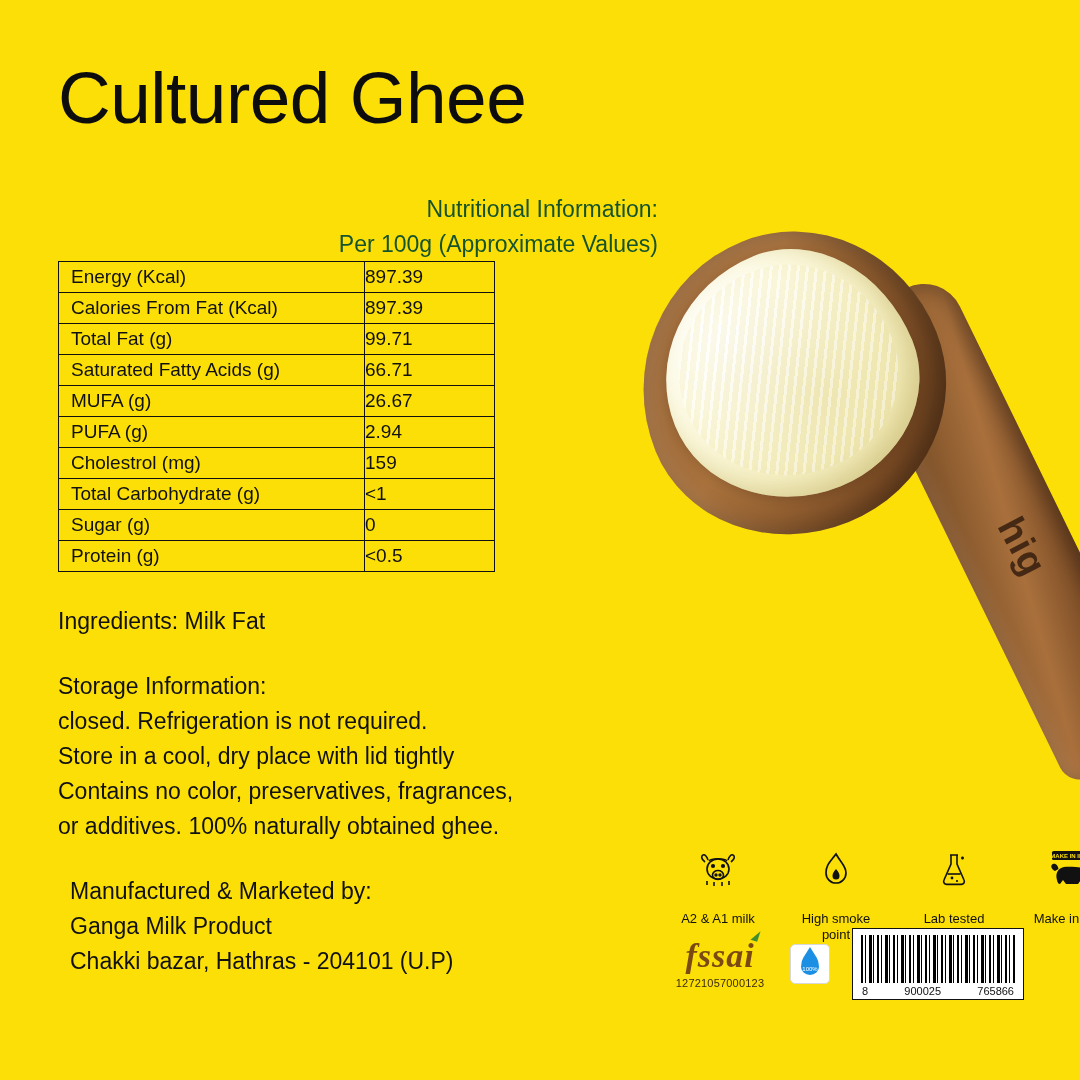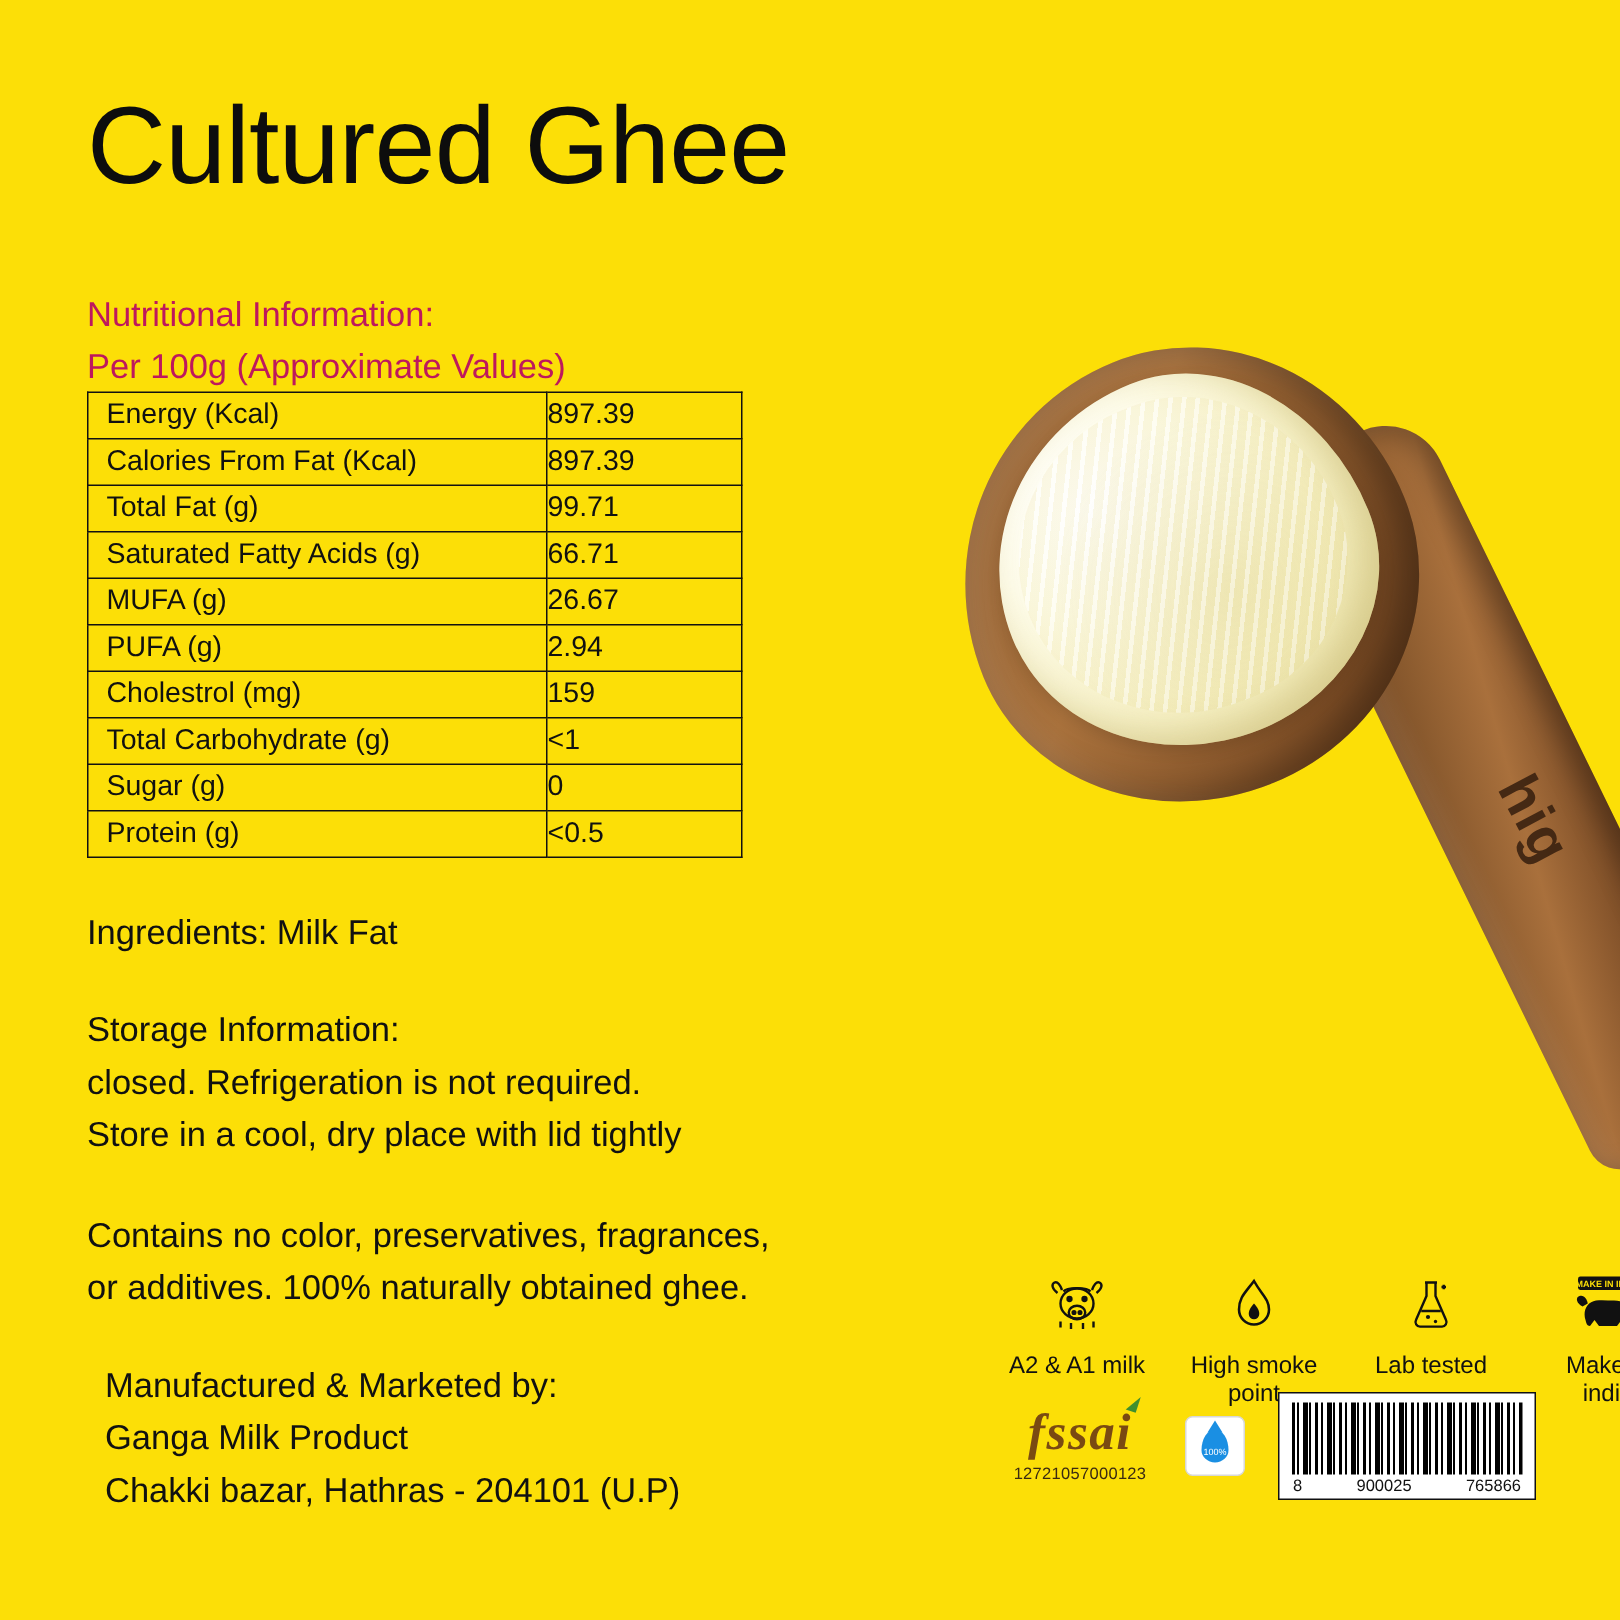--- a/index.html
+++ b/index.html
@@ -30,21 +30,22 @@
   .left-col {
     position: absolute;
     left: 58px;
     top: 192px;
     width: 600px;
   }
 
   .nutri-head {
     font-size: 23px;
     line-height: 1.5;
-    color: #be185d;
+    color: #14532d;
+    text-align: right;
   }
   .nutri-head .l2 { display: block; }
 
   
   table.nutrition {
     border-collapse: collapse;
     width: 437px;
     background: transparent;
   }
   table.nutrition td {
@@ -62,21 +63,21 @@
   }
 
   
   .block {
     font-size: 23px;
     line-height: 1.52;
     color: #111;
   }
   .ingredients { margin-top: 32px; }
   .storage { margin-top: 30px; }
-  .noadd { margin-top: 32px; }
+  .noadd { }
   .manu { margin-top: 30px; margin-left: 12px; }
 
   
   .spoon-wrap {
     position: absolute;
     left: 610px;
     top: 195px;
     width: 480px;
     height: 610px;
     overflow: hidden;
@@ -152,23 +153,23 @@
     text-align: center;
     color: #111;
   }
   .feature .glyph {
     height: 44px;
     display: flex;
     align-items: center;
     justify-content: center;
   }
   .feature .cap {
-    font-size: 16px;
+    font-size: 13px;
     line-height: 1.2;
-    margin-top: 9px;
+    margin-top: 19px;
   }
 
   
   .certs {
     position: absolute;
     left: 672px;
     top: 928px;
     display: flex;
     align-items: center;
     gap: 22px;

